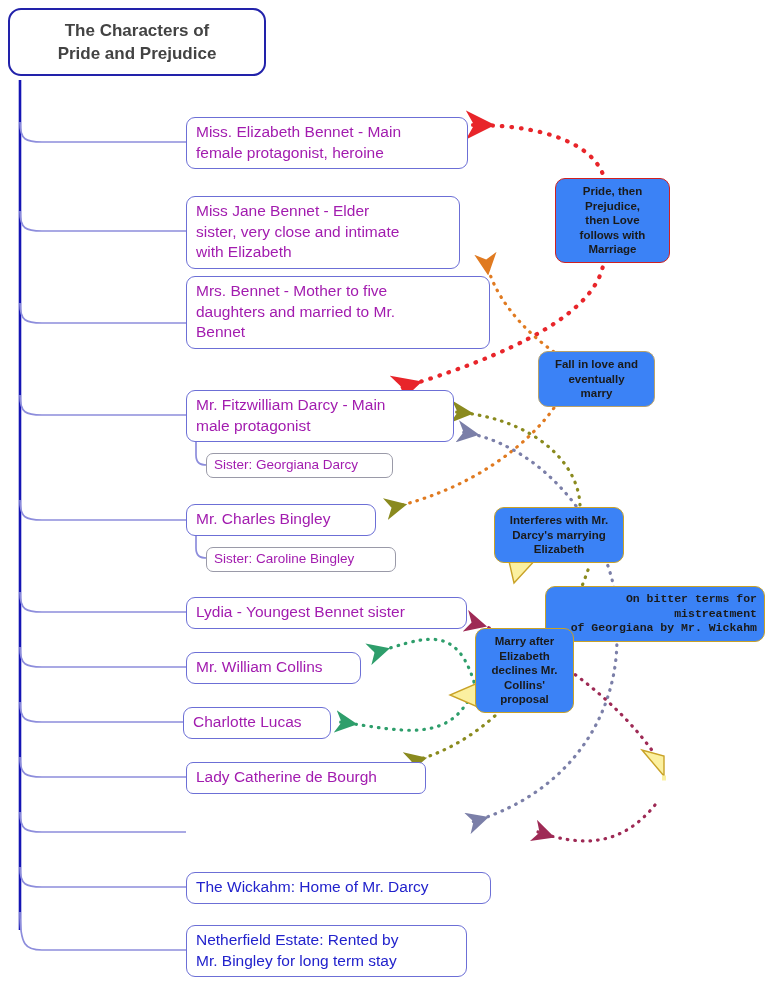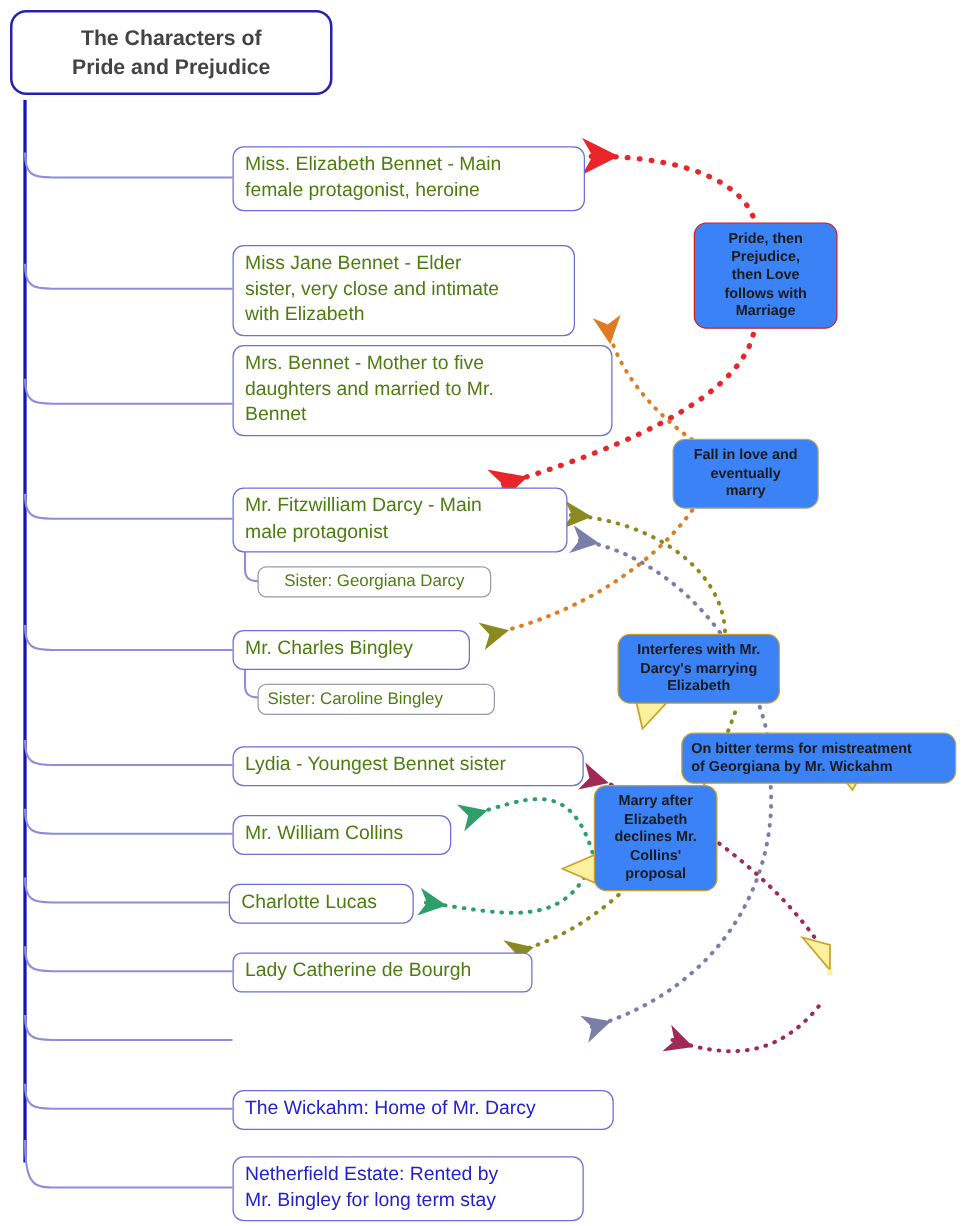--- a/index.html
+++ b/index.html
@@ -13,21 +13,21 @@
   #wires{position:absolute;left:0;top:0;width:771px;height:981px;}
   #arrows{position:absolute;left:0;top:0;width:771px;height:981px;}
 
   
   .node{
     position:absolute;
     box-sizing:border-box;
     background:#ffffff;
     border:1.6px solid #6c6fd6;
     border-radius:9px;
-    color:#4d7c0f;
+    color:#a21caf;
     font-size:15.5px;
     line-height:20.5px;
     padding:4px 9px 5px 9px;
     white-space:pre-line;
   }
   .node.title{
     border:2px solid #2222aa;
     border-radius:13px;
     font-weight:bold;
     font-size:17px;
@@ -56,21 +56,21 @@
     font-weight:bold;
     line-height:14.5px;
     color:#1a1a1a;
     text-align:center;
     padding:5px 7px;
     white-space:pre-line;
     z-index:3;
   }
   .callout.red{ border-color:#d02020; }
   .callout.tan{ border-color:#b9a26a; }
-  .callout.left{ text-align:left; }
+  .callout.left{ text-align:right;font-family:Liberation Mono, monospace; }
   .tail{position:absolute;z-index:2;}
 </style>
 </head>
 <body>
 
 <div id="stage">
 
   <svg id="wires" viewBox="0 0 771 981" xmlns="http://www.w3.org/2000/svg">
 
     <path d="M20,80 L20,930" fill="none" stroke="#1414b4" stroke-width="2.6"></path>
@@ -143,21 +143,21 @@
 sister, very close and intimate
 with Elizabeth</div>
 
   <div class="node" style="left:186px;top:276px;width:304px;">Mrs. Bennet - Mother to five
 daughters and married to Mr.
 Bennet</div>
 
   <div class="node" style="left:186px;top:390px;width:268px;">Mr. Fitzwilliam Darcy - Main
 male protagonist</div>
 
-  <div class="node sub" style="left:206px;top:453px;width:187px;text-align:center;">Sister: Georgiana Darcy</div>
+  <div class="node sub" style="left:206px;top:453px;width:187px;">Sister: Georgiana Darcy</div>
 
   <div class="node" style="left:186px;top:504px;width:190px;">Mr. Charles Bingley</div>
 
   <div class="node sub" style="left:206px;top:547px;width:190px;">Sister: Caroline Bingley</div>
 
   <div class="node" style="left:186px;top:597px;width:281px;">Lydia - Youngest Bennet sister</div>
 
   <div class="node" style="left:186px;top:652px;width:175px;">Mr. William Collins</div>
 
   <div class="node" style="left:183px;top:707px;width:148px;">Charlotte Lucas</div>

